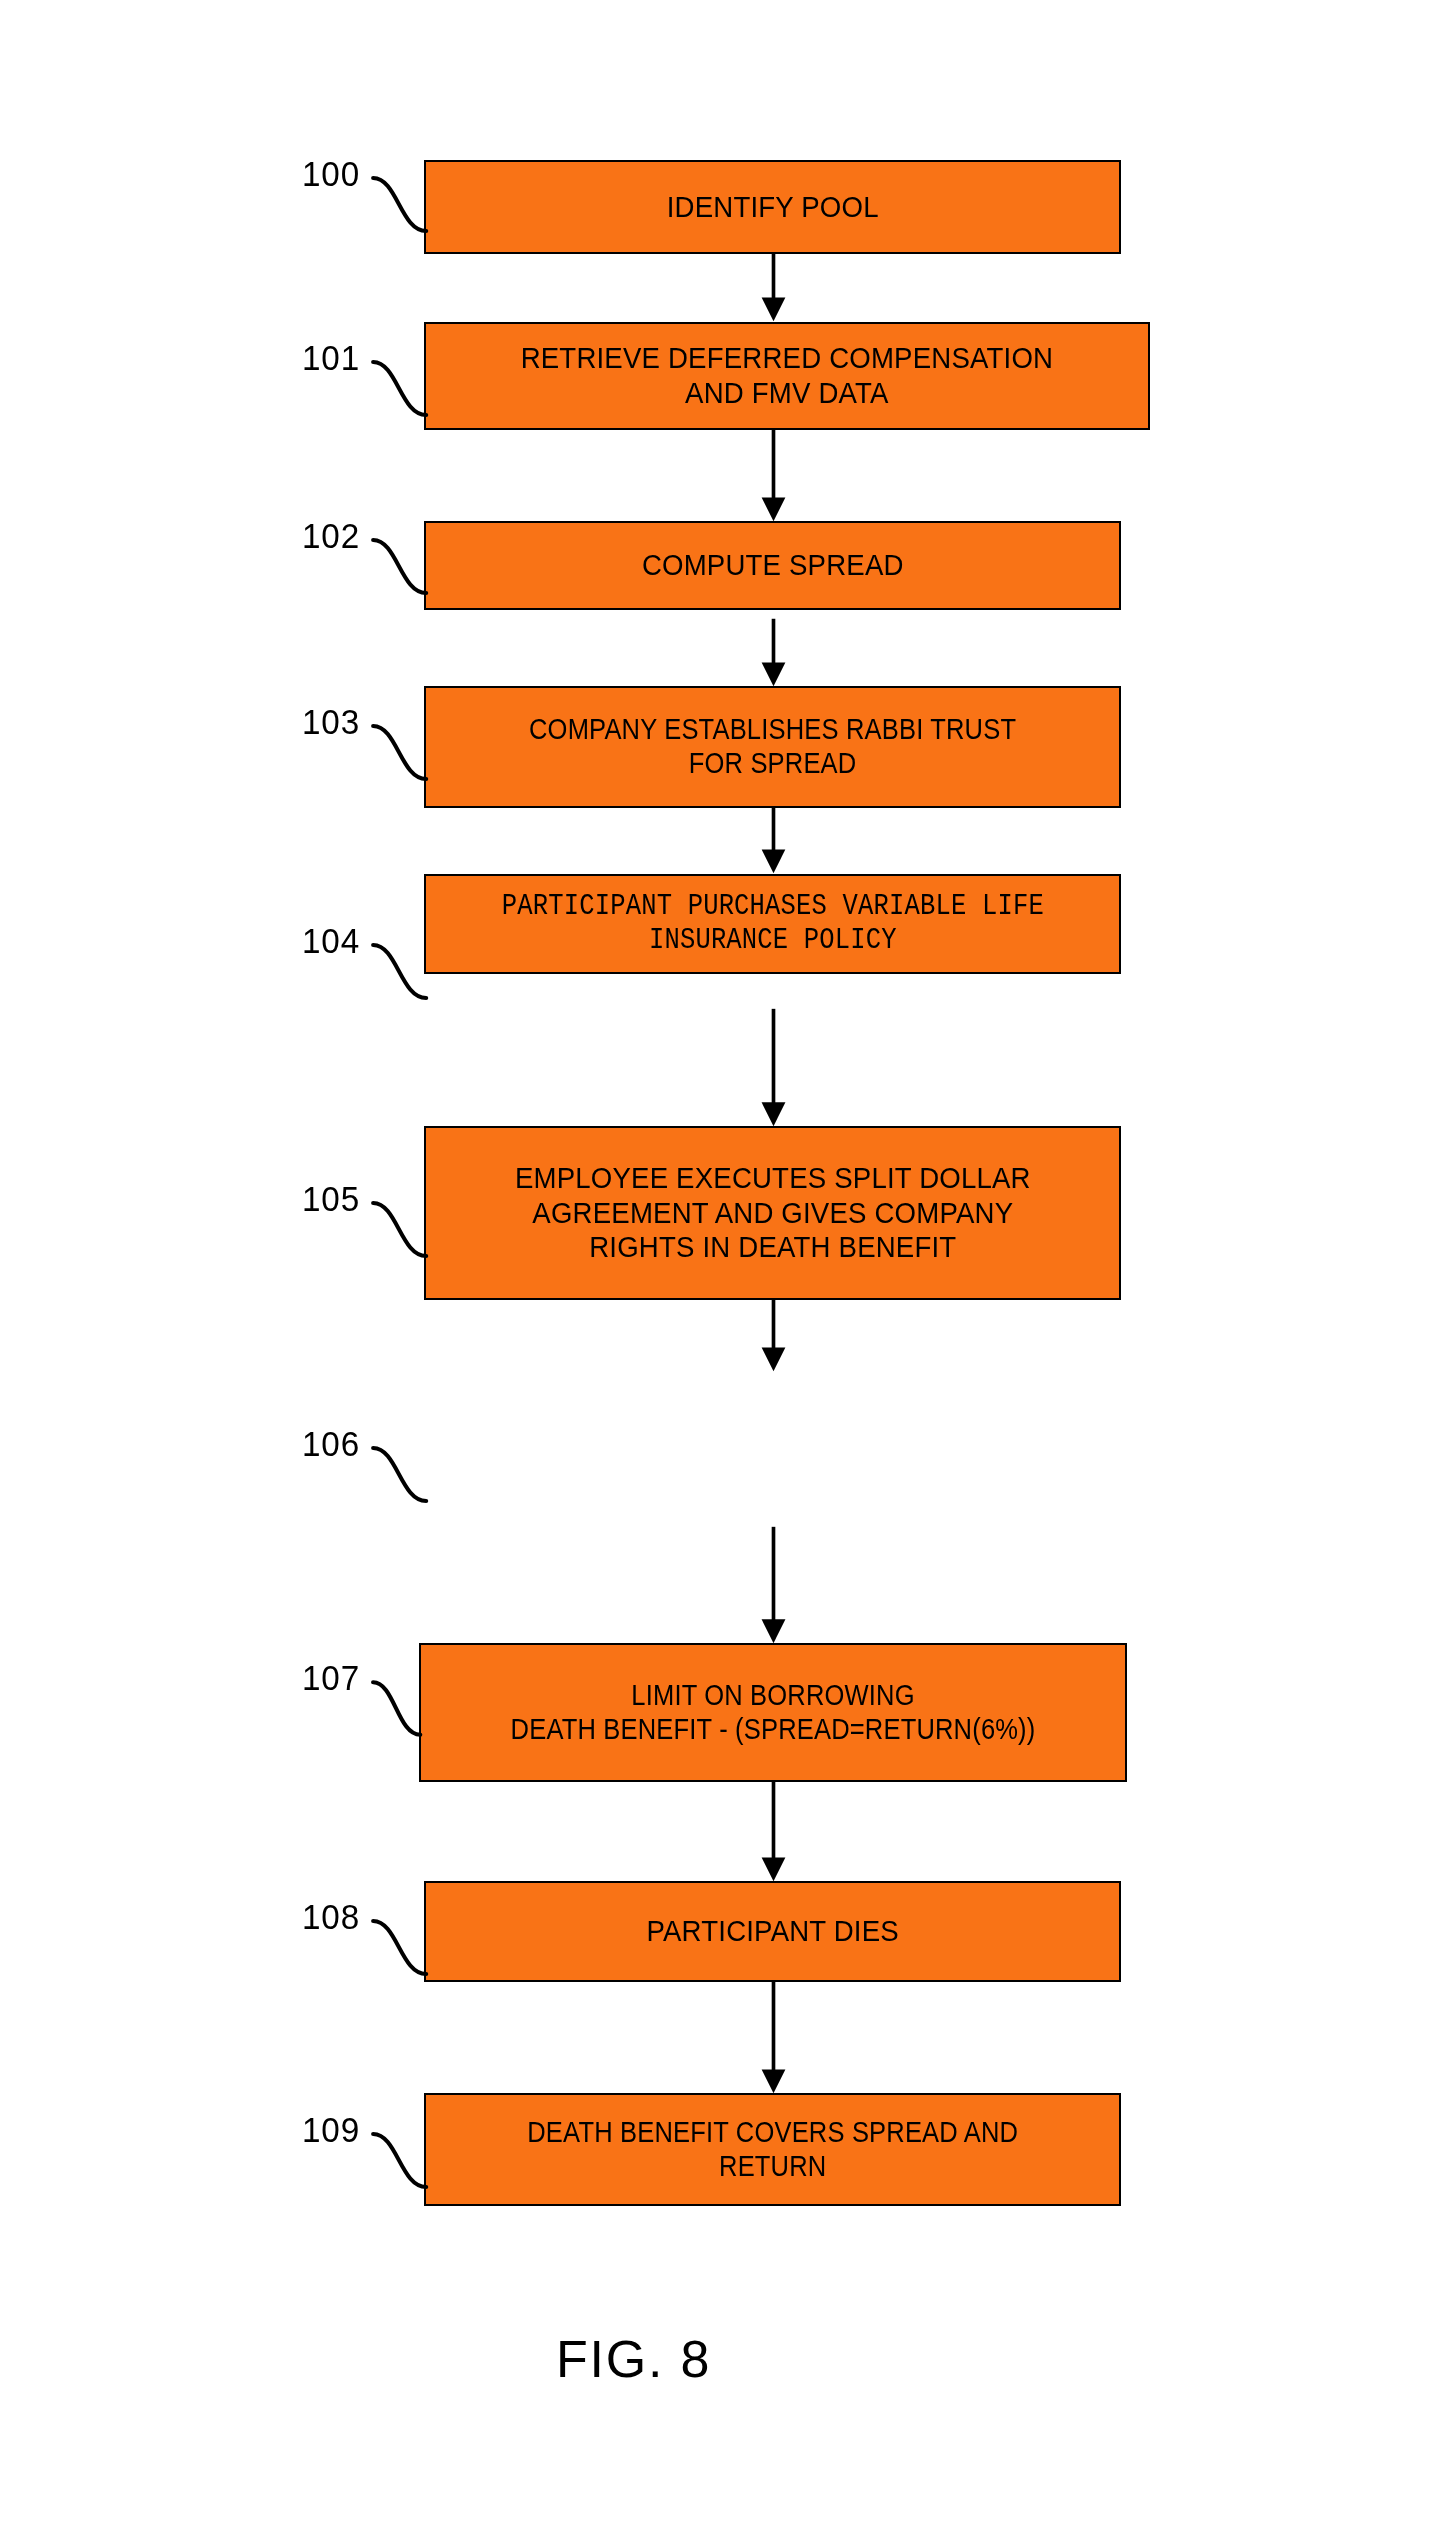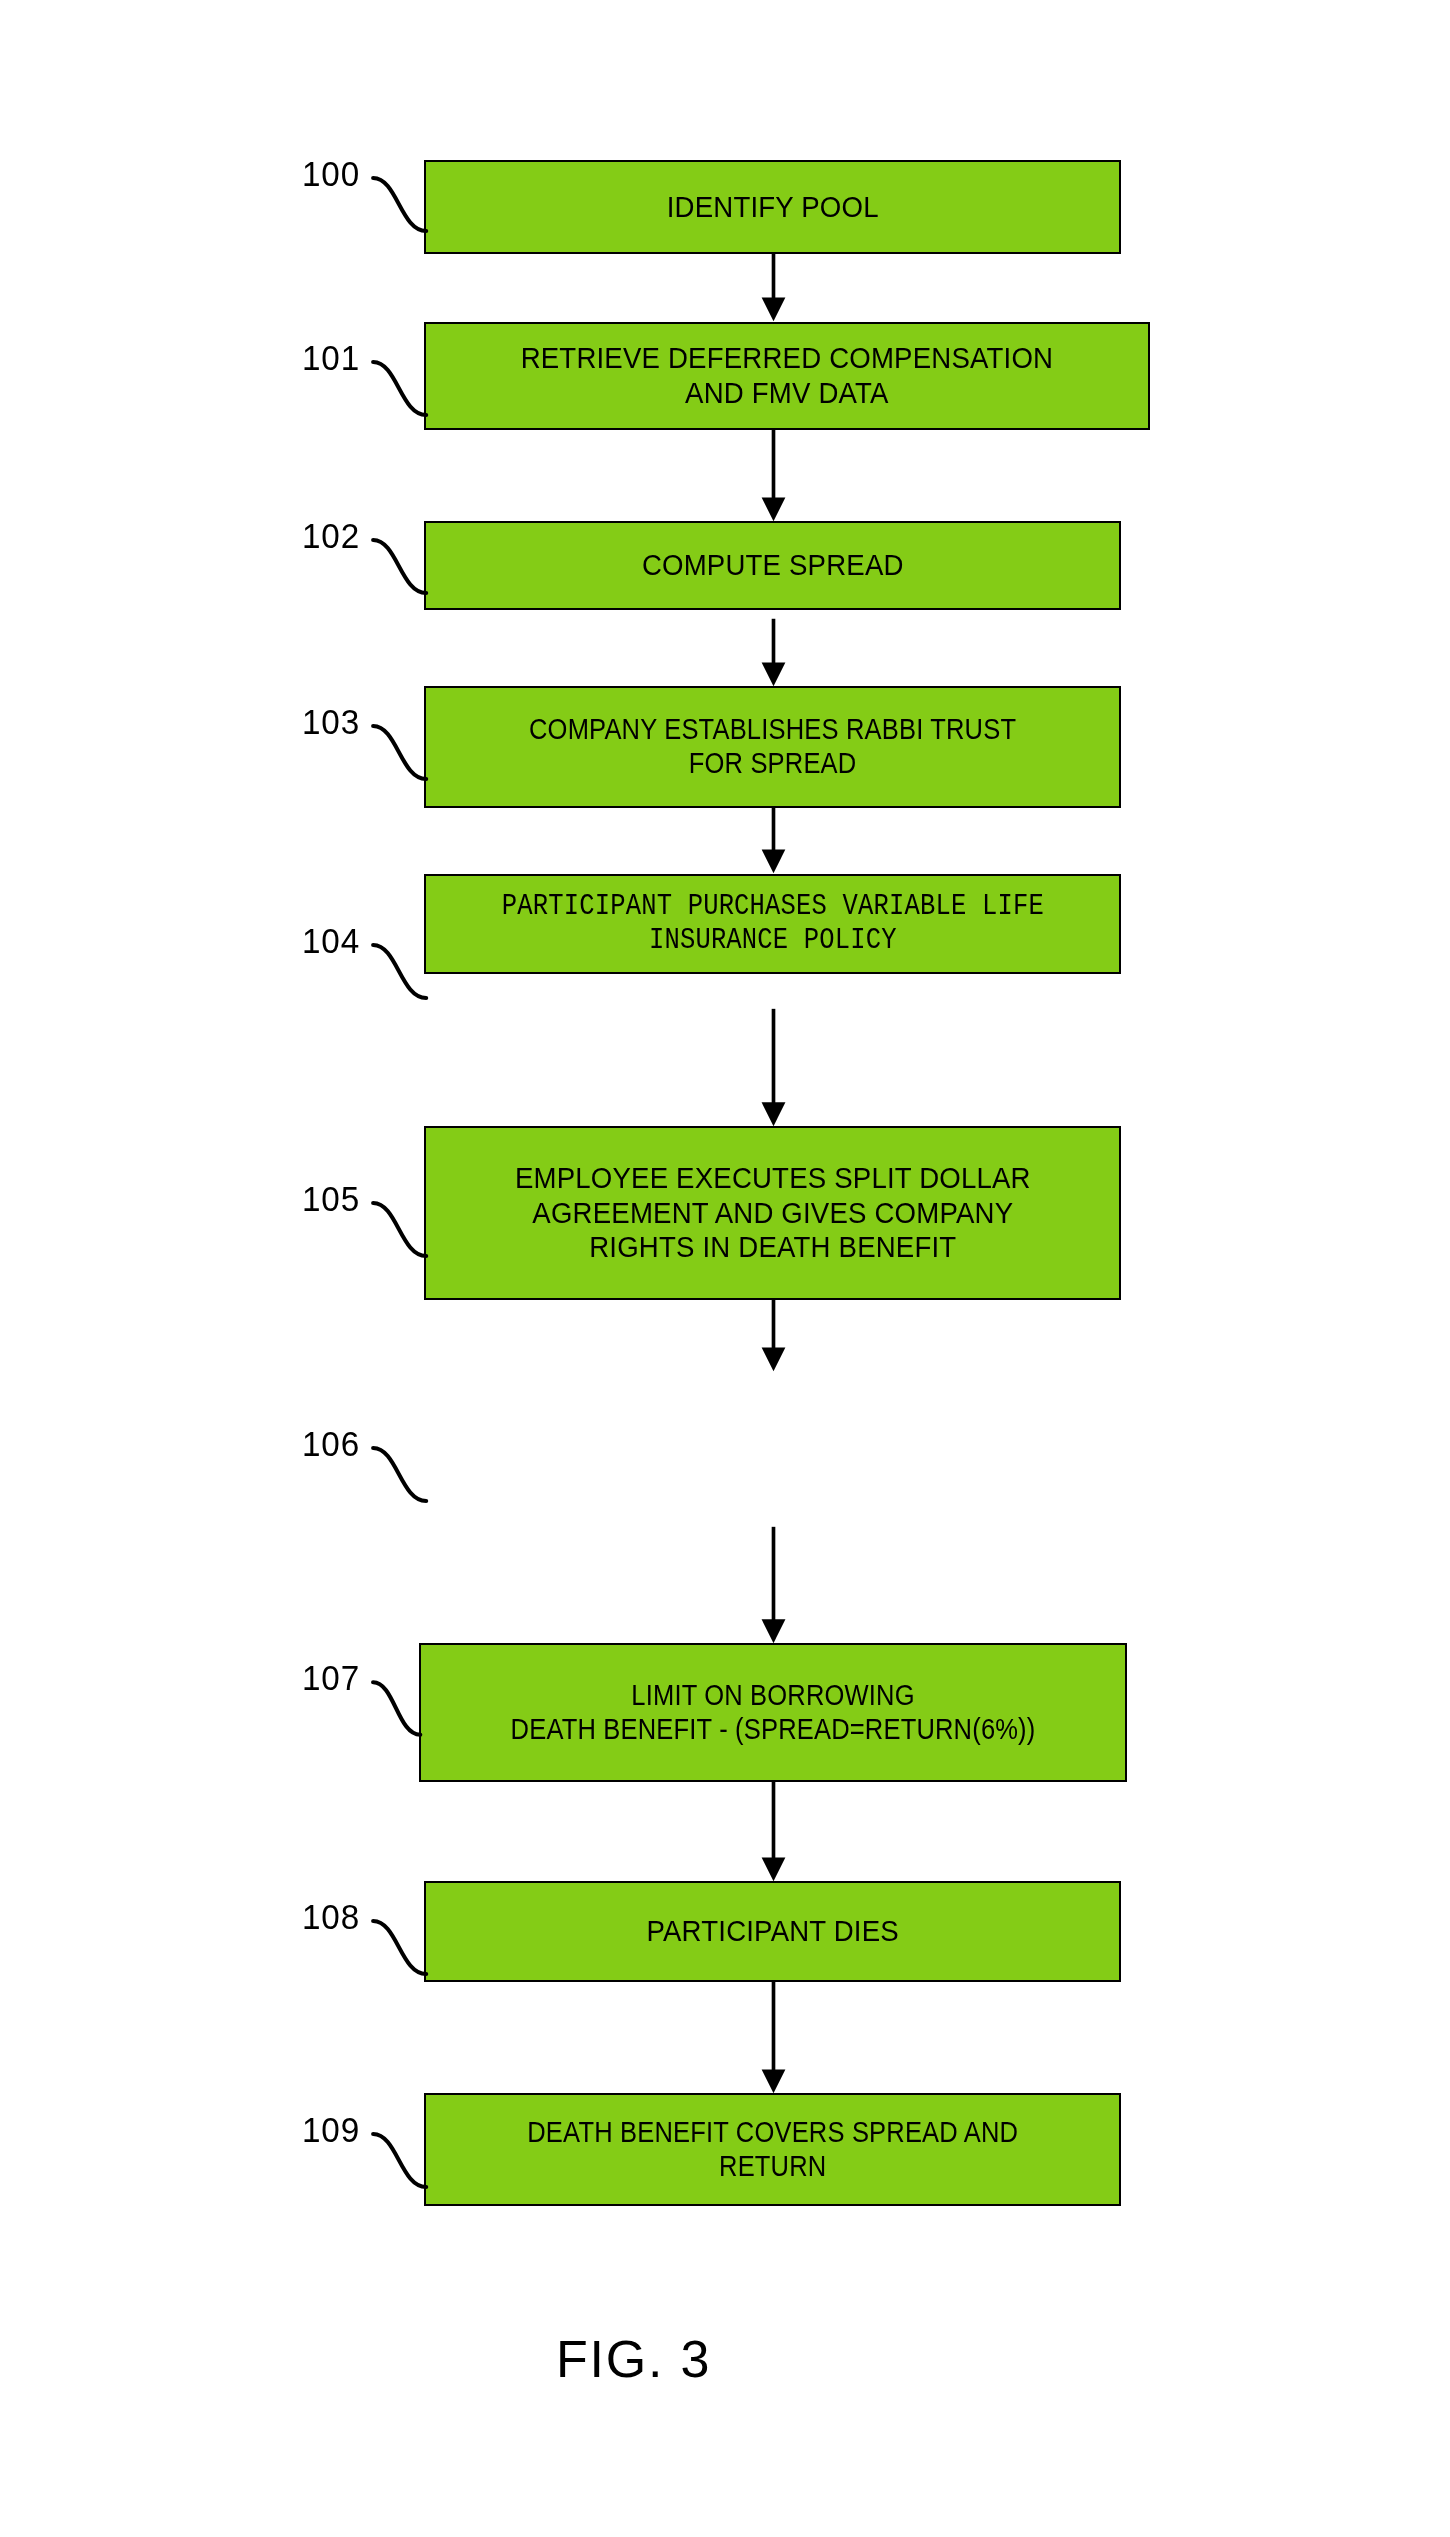--- a/index.html
+++ b/index.html
@@ -6,21 +6,21 @@
   body{
     width:1451px;height:2538px;position:relative;
     font-family:"Liberation Sans","DejaVu Sans",sans-serif;
     color:#000;overflow:hidden;
   }
   #stage{position:absolute;left:0;top:0;width:1451px;height:2538px;}
 
   .node{
     position:absolute;
     border:2.7px solid #000;
-    background:#84cc16;
+    background:#f97316;
     box-sizing:border-box;
     display:flex;align-items:center;justify-content:center;
     text-align:center;
   }
   .node .txt{
     font-size:30px;
     line-height:1.16;
     letter-spacing:0.2px;
     transform:scaleX(0.92);
     transform-origin:center center;
@@ -156,15 +156,15 @@
       <path d="M 10 14 C 36.1 14, 40.16 72, 68 72" stroke="#000000" stroke-width="4.5" fill="none" stroke-linecap="round"></path>
     </svg>
     <div class="node wide" style="left: 424px; top: 2093px; width: 697px; height: 113px;">
       <div class="txt">DEATH BENEFIT COVERS SPREAD AND
 RETURN</div>
     </div>
     <div class="reflabel" style="left: 302px; top: 2110px;">109</div>
     <svg class="leader" width="75" height="79" style="left: 364px; top: 2121px;" viewBox="0 0 82 86">
       <path d="M 10 14 C 36.1 14, 40.16 72, 68 72" stroke="#000000" stroke-width="4.5" fill="none" stroke-linecap="round"></path>
     </svg>
-    <div class="figcap" style="left: 556px; top: 2329px;">FIG. 3</div>
+    <div class="figcap" style="left: 556px; top: 2329px;">FIG. 8</div>
   </div>
 
 
 </body></html>

